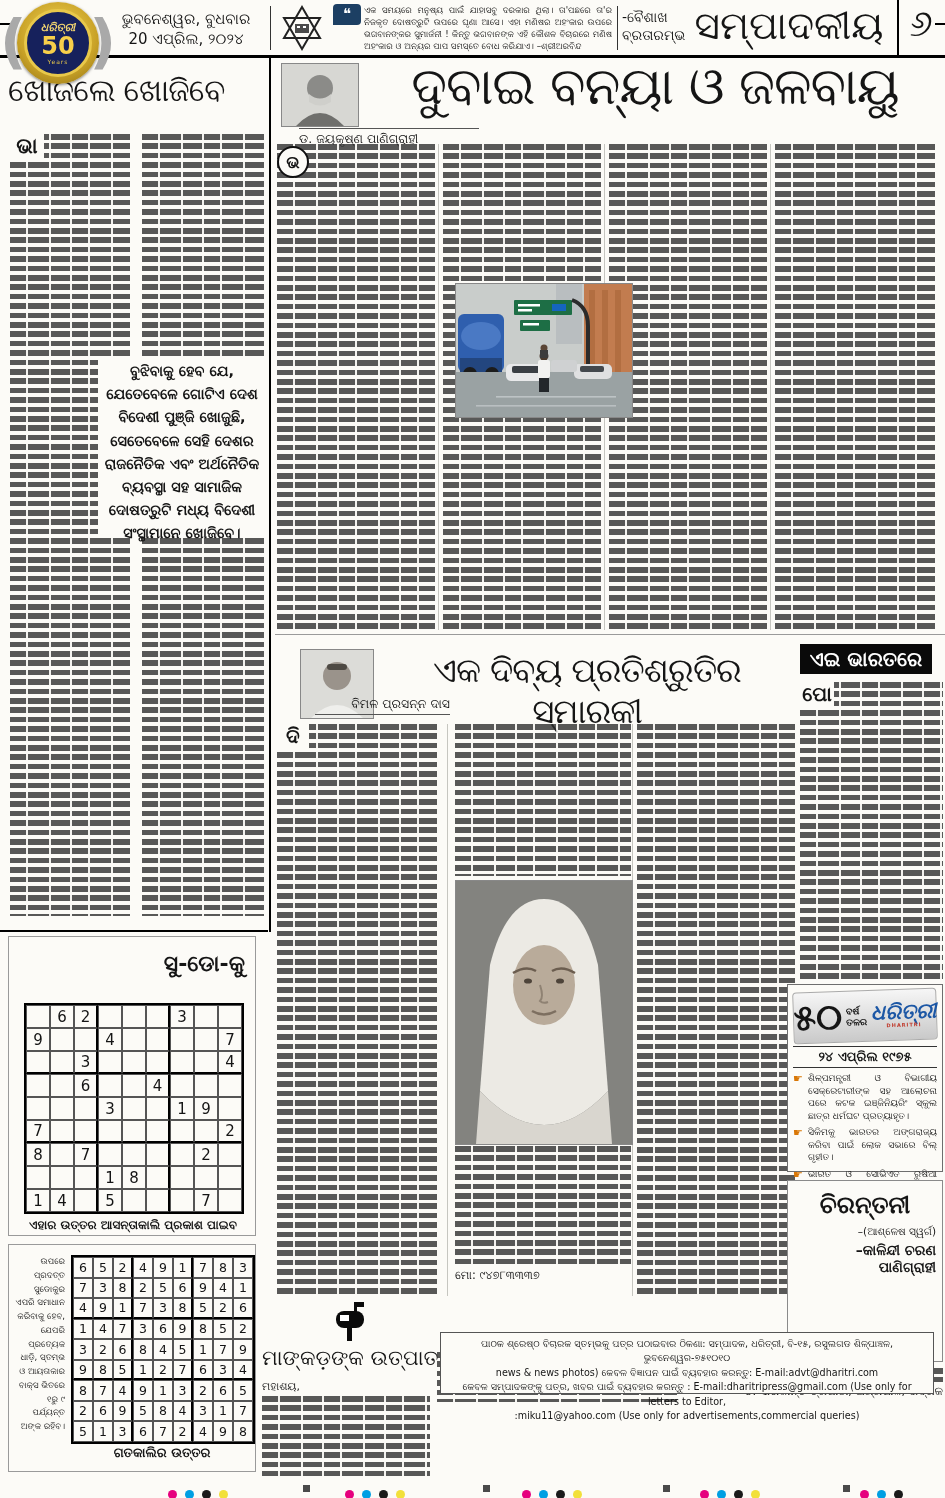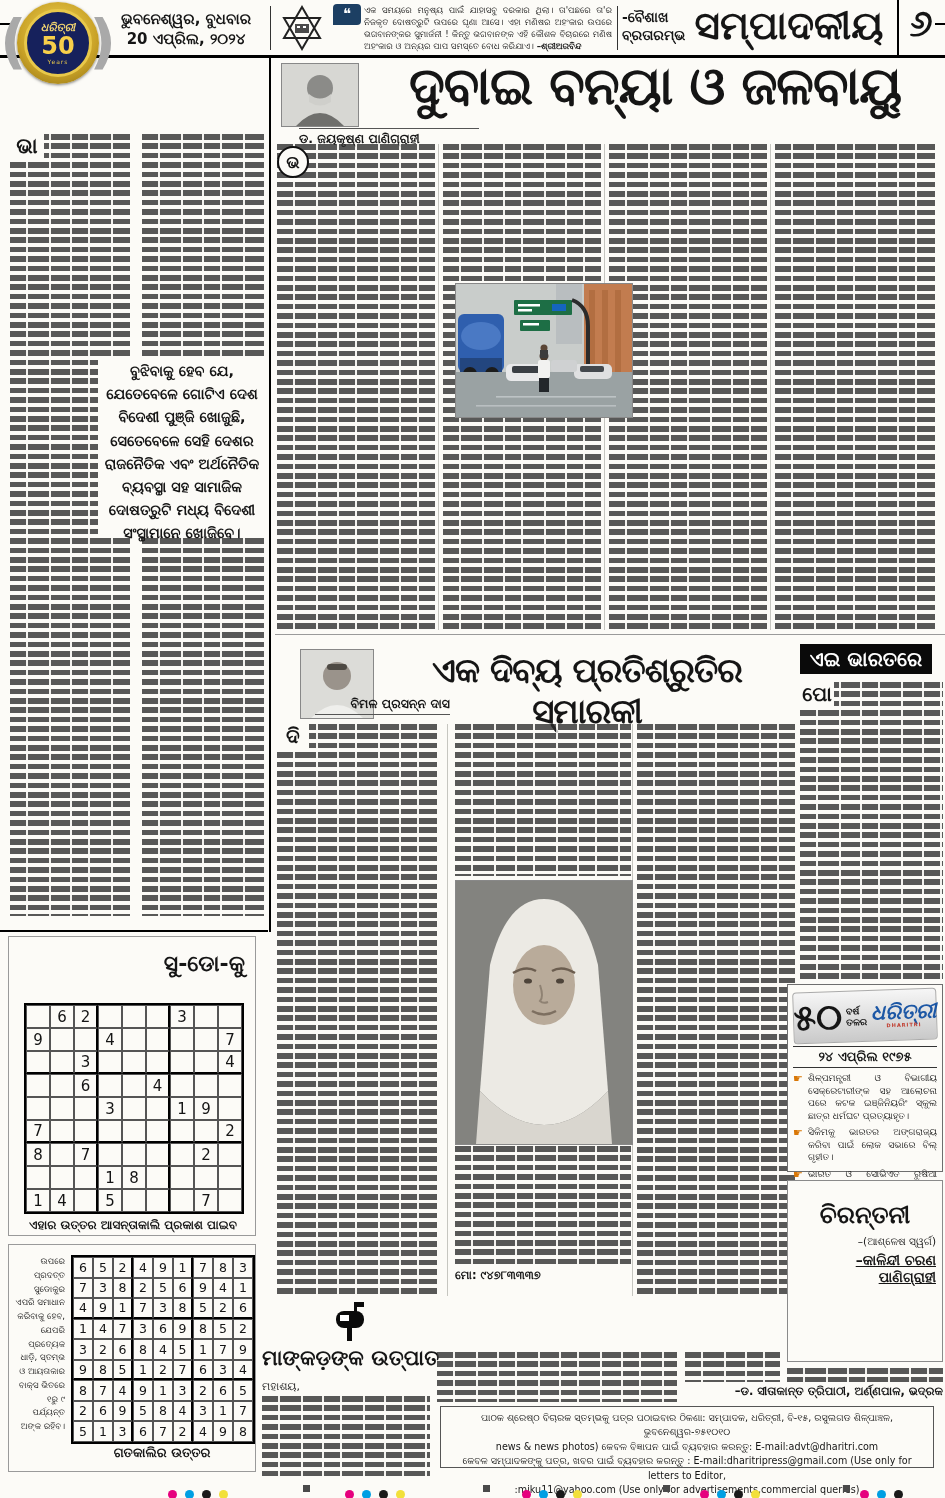--- a/index.html
+++ b/index.html
@@ -1,19 +1,19 @@
 <!DOCTYPE html>
 <html><head>
 <meta charset="utf-8">
 <style>
   html,body{margin:0;padding:0;}
   body{background:#e8e8e4;font-family:"DejaVu Sans","Liberation Sans",sans-serif;color:#151515;}
   #page{position:relative;width:945px;height:1498px;background:#fcfbf7;margin:0 auto;overflow:hidden;}
   .abs{position:absolute;}
-  .b{font-weight:bold;}
+  .b{font-weight:normal;}
   .ctr{text-align:center;}
   .rt{text-align:right;}
 
   
   .greek{
     background-image:
       repeating-linear-gradient(to right, rgba(252,251,247,0) 0 16px, rgba(252,251,247,.95) 16px 18px, rgba(252,251,247,0) 18px 39px, rgba(252,251,247,.95) 39px 41px, rgba(252,251,247,0) 41px 60px, rgba(252,251,247,.95) 60px 62px),
       repeating-linear-gradient(to bottom,#2b2b2b 0 5.6px,rgba(0,0,0,0) 5.6px 9.4px);
     opacity:.78;
   }
@@ -46,24 +46,24 @@
   .fy-50{font-size:36px;font-weight:bold;line-height:1;}
   .fy-lab{font-size:9.5px;font-weight:bold;width:34px;line-height:1.2;}
   .fy-brand{color:#1c57a5;font-size:21px;font-weight:bold;font-style:italic;line-height:1;}
   .fy-brand small{display:block;color:#c0392b;font-size:5px;font-style:normal;text-align:center;letter-spacing:1px;}
   .fy-date{font-size:13px;font-weight:bold;text-align:center;border-top:1.5px solid #333;border-bottom:1.5px solid #333;padding:2px 0;margin-bottom:4px;}
   .fy-item{display:flex;gap:3px;font-size:9.3px;line-height:1.35;margin-bottom:4px;text-align:justify;}
   .fy-finger{color:#d97706;font-size:11px;flex:0 0 12px;}
 
   
   .chbox{border:1px solid #8a8a8a;background:#fcfbf7;box-sizing:border-box;padding:4px 6px;text-align:center;}
-  .ch-title{font-size:24px;font-weight:bold;margin:16px 0 6px 0;}
+  .ch-title{font-size:24px;font-weight:bold;margin:6px 0 6px 0;}
   .ch-line{font-size:11px;line-height:1.55;}
   .ch-src{font-size:10.5px;text-align:right;margin-top:4px;}
-  .ch-poet{font-size:14px;font-weight:bold;text-align:right;margin-top:4px;text-decoration:underline;}
+  .ch-poet{font-size:14px;font-weight:bold;text-align:right;margin-top:4px;}
 
   
   .sud-frame{border:1px solid #9a9a9a;background:#fcfbf7;box-sizing:border-box;}
   .sud-logo{border:1px solid #777;display:inline-block;padding:2px 8px;line-height:1;}
   .sud-logo .big{font-size:24px;font-weight:bold;letter-spacing:1px;}
   .sud-logo .bar{color:#999;font-weight:normal;}
   .sud-credit{font-size:9px;margin-top:2px;}
   .sud-odia{font-size:22px;font-weight:bold;}
   .sgrid{display:grid;border:2.5px solid #000;background:#fcfbf7;}
   .scell{border:1px solid #555;display:flex;align-items:center;justify-content:center;box-sizing:border-box;}
@@ -123,20 +123,21 @@
       <div>-ବୈଶାଖ</div>
       <div>ବ୍ରତାରମ୍ଭ</div>
     </div>
     <div class="abs b ctr" style="left:682px;top:1px;width:214px;font-size:39px;line-height:1.3;">ସମ୍ପାଦକୀୟ</div>
     <div class="abs" style="left:897px;top:0;width:2px;height:55px;background:#000;"></div>
     <div class="abs b ctr" style="left:900px;top:2px;width:42px;font-size:37px;">୬</div>
     <div class="abs blackline" style="left:0;top:55px;width:945px;height:3px;"></div>
   </div>
 
   <div class="abs" style="left:8px;top:60px;width:258px;height:872px;">
+    <div class="abs b" style="left:0;top:12px;width:258px;font-size:31px;letter-spacing:-1px;">ଖୋଜିଲେ ଖୋଜିବେ</div>
     <div class="abs greek" style="left:2px;top:74px;width:120px;height:782px;"></div>
     <div class="abs greek" style="left:134px;top:74px;width:122px;height:782px;"></div>
     <div class="abs dropcap" style="left:2px;top:74px;width:34px;height:26px;font-size:21px;">ଭା</div>
     <div class="abs pullquote" style="left:90px;top:296px;width:168px;height:178px;padding-top:4px;">ବୁଝିବାକୁ ହେବ ଯେ, ଯେତେବେଳେ ଗୋଟିଏ ଦେଶ ବିଦେଶୀ ପୁଞ୍ଜି ଖୋଜୁଛି, ସେତେବେଳେ ସେହି ଦେଶର ରାଜନୈତିକ ଏବଂ ଅର୍ଥନୈତିକ ବ୍ୟବସ୍ଥା ସହ ସାମାଜିକ ଦୋଷତ୍ରୁଟି ମଧ୍ୟ ବିଦେଶୀ ସଂସ୍ଥାମାନେ ଖୋଜିବେ।</div>
   </div>
   <div class="abs" style="left:269px;top:57px;width:2px;height:875px;background:#000;"></div>
   <div class="abs blackline" style="left:0;top:930px;width:268px;height:2px;"></div>
 
   <div class="abs" style="left:275px;top:58px;width:670px;height:576px;">
     <div class="abs photo-frame" style="left:6px;top:5px;width:76px;height:62px;">
@@ -458,21 +459,21 @@
     </svg>
   </div>
 
   <div class="abs b" style="left:262px;top:1346px;width:200px;font-size:21px;">ମାଙ୍କଡ଼ଙ୍କ ଉତ୍ପାତ</div>
   <div class="abs" style="left:262px;top:1380px;font-size:11px;">ମହାଶୟ,</div>
   <div class="abs greek" style="left:262px;top:1396px;width:168px;height:80px;"></div>
   <div class="abs greek" style="left:437px;top:1352px;width:240px;height:50px;"></div>
   <div class="abs greek" style="left:685px;top:1352px;width:95px;height:30px;"></div>
   <div class="abs rt b" style="left:685px;top:1384px;width:258px;font-size:11.5px;background:#fcfbf7;">–ଡ. ସୀତାକାନ୍ତ ତ୍ରିପାଠୀ, ଅର୍ଣ୍ଣପାଳ, ଭଦ୍ରକ</div>
 
-  <div class="abs contact-box" style="left:440px;top:1406px;width:494px;height:62px;">
+  <div class="abs contact-box" style="left:440px;top:1332px;width:494px;height:62px;">
     <div>ପାଠକ ଶ୍ରେଷ୍ଠ ବିଚାରକ ସ୍ତମ୍ଭକୁ ପତ୍ର ପଠାଇବାର ଠିକଣା: ସମ୍ପାଦକ, ଧରିତ୍ରୀ, ବି-୧୫, ରସୁଲଗଡ ଶିଳ୍ପାଞ୍ଚଳ, ଭୁବନେଶ୍ୱର-୭୫୧୦୧୦</div>
     <div>news &amp; news photos) କେବଳ ବିଜ୍ଞାପନ ପାଇଁ ବ୍ୟବହାର କରନ୍ତୁ: E-mail:advt@dharitri.com</div>
     <div>କେବଳ ସମ୍ପାଦକଙ୍କୁ ପତ୍ର, ଖବର ପାଇଁ ବ୍ୟବହାର କରନ୍ତୁ : E-mail:dharitripress@gmail.com (Use only for letters to Editor,</div>
     <div>:miku11@yahoo.com (Use only for advertisements,commercial queries)</div>
   </div>
 
   <div class="abs" style="left:0;top:1482px;width:945px;height:14px;">
     <div class="abs" style="left:168px;top:2px;">
       <span class="regdot" style="background:#e6007e;"></span><span class="regdot" style="background:#009fe3;"></span><span class="regdot" style="background:#1a1a1a;"></span><span class="regdot" style="background:#f2e03a;"></span>
     </div>

